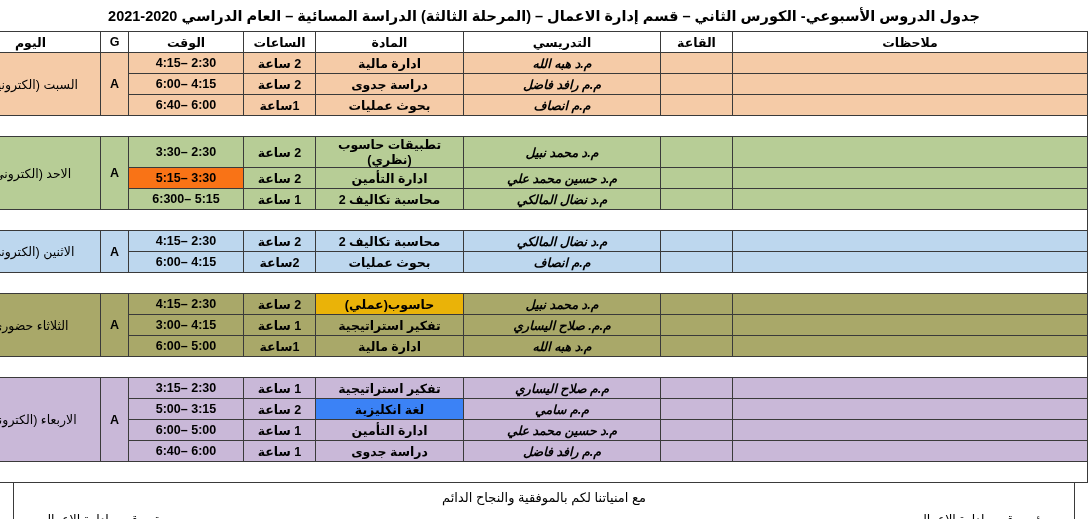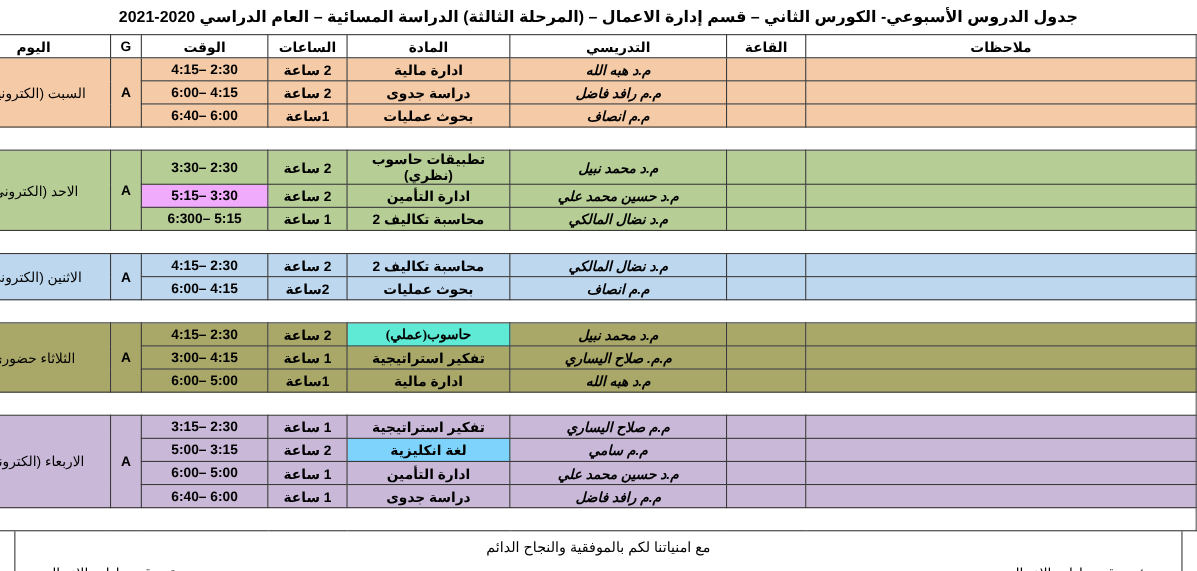--- a/index.html
+++ b/index.html
@@ -137,21 +137,21 @@
           <td class="time" style="background: rgb(183, 205, 150);">2:30 –3:30</td>
           <td class="gcell" rowspan="3" style="background: rgb(183, 205, 150);">A</td>
           <td class="daycell" rowspan="3" style="background: rgb(183, 205, 150);">الاحد (الكتروني)</td>
         </tr>
         <tr>
           <td style="background: rgb(183, 205, 150);"></td>
           <td style="background: rgb(183, 205, 150);"></td>
           <td class="teach" style="background: rgb(183, 205, 150);">م.د حسين محمد علي</td>
           <td class="subj" style="background: rgb(183, 205, 150);">ادارة التأمين</td>
           <td class="hours" style="background: rgb(183, 205, 150);">2 ساعة</td>
-          <td class="time" style="background: #f0abfc;">3:30 –5:15</td>
+          <td class="time" style="background: #f97316;">3:30 –5:15</td>
         </tr>
         <tr>
           <td style="background: rgb(183, 205, 150);"></td>
           <td style="background: rgb(183, 205, 150);"></td>
           <td class="teach" style="background: rgb(183, 205, 150);">م.د نضال المالكي</td>
           <td class="subj" style="background: rgb(183, 205, 150);">محاسبة تكاليف 2</td>
           <td class="hours" style="background: rgb(183, 205, 150);">1 ساعة</td>
           <td class="time" style="background: rgb(183, 205, 150);">5:15 –6:300</td>
         </tr>
         <tr class="spacer">
@@ -175,21 +175,21 @@
           <td class="hours" style="background: rgb(189, 215, 238);">2ساعة</td>
           <td class="time" style="background: rgb(189, 215, 238);">4:15 –6:00</td>
         </tr>
         <tr class="spacer">
           <td colspan="8"></td>
         </tr>
         <tr>
           <td style="background: rgb(169, 168, 105);"></td>
           <td style="background: rgb(169, 168, 105);"></td>
           <td class="teach" style="background: rgb(169, 168, 105);">م.د محمد نبيل</td>
-          <td class="subj" style="background: #5eead4; font-family: Liberation Serif, serif;">حاسوب(عملي)</td>
+          <td class="subj" style="background: #eab308;">حاسوب(عملي)</td>
           <td class="hours" style="background: rgb(169, 168, 105);">2 ساعة</td>
           <td class="time" style="background: rgb(169, 168, 105);">2:30 –4:15</td>
           <td class="gcell" rowspan="3" style="background: rgb(169, 168, 105);">A</td>
           <td class="daycell" rowspan="3" style="background: rgb(169, 168, 105);">الثلاثاء حضوري</td>
         </tr>
         <tr>
           <td style="background: rgb(169, 168, 105);"></td>
           <td style="background: rgb(169, 168, 105);"></td>
           <td class="teach" style="background: rgb(169, 168, 105);">م.م. صلاح اليساري</td>
           <td class="subj" style="background: rgb(169, 168, 105);">تفكير  استراتيجية</td>
@@ -214,21 +214,21 @@
           <td class="subj" style="background: rgb(201, 184, 216);">تفكير  استراتيجية</td>
           <td class="hours" style="background: rgb(201, 184, 216);">1 ساعة</td>
           <td class="time" style="background: rgb(201, 184, 216);">2:30 –3:15</td>
           <td class="gcell" rowspan="4" style="background: rgb(201, 184, 216);">A</td>
           <td class="daycell" rowspan="4" style="background: rgb(201, 184, 216);">الاربعاء (الكتروني)</td>
         </tr>
         <tr>
           <td style="background: rgb(201, 184, 216);"></td>
           <td style="background: rgb(201, 184, 216);"></td>
           <td class="teach" style="background: rgb(201, 184, 216);">م.م  سامي</td>
-          <td class="subj" style="background: #7dd3fc;">لغة انكليزية</td>
+          <td class="subj" style="background: #3b82f6;">لغة انكليزية</td>
           <td class="hours" style="background: rgb(201, 184, 216);">2 ساعة</td>
           <td class="time" style="background: rgb(201, 184, 216);">3:15 –5:00</td>
         </tr>
         <tr>
           <td style="background: rgb(201, 184, 216);"></td>
           <td style="background: rgb(201, 184, 216);"></td>
           <td class="teach" style="background: rgb(201, 184, 216);">م.د حسين محمد علي</td>
           <td class="subj" style="background: rgb(201, 184, 216);">ادارة التأمين</td>
           <td class="hours" style="background: rgb(201, 184, 216);">1 ساعة</td>
           <td class="time" style="background: rgb(201, 184, 216);">5:00 –6:00</td>

